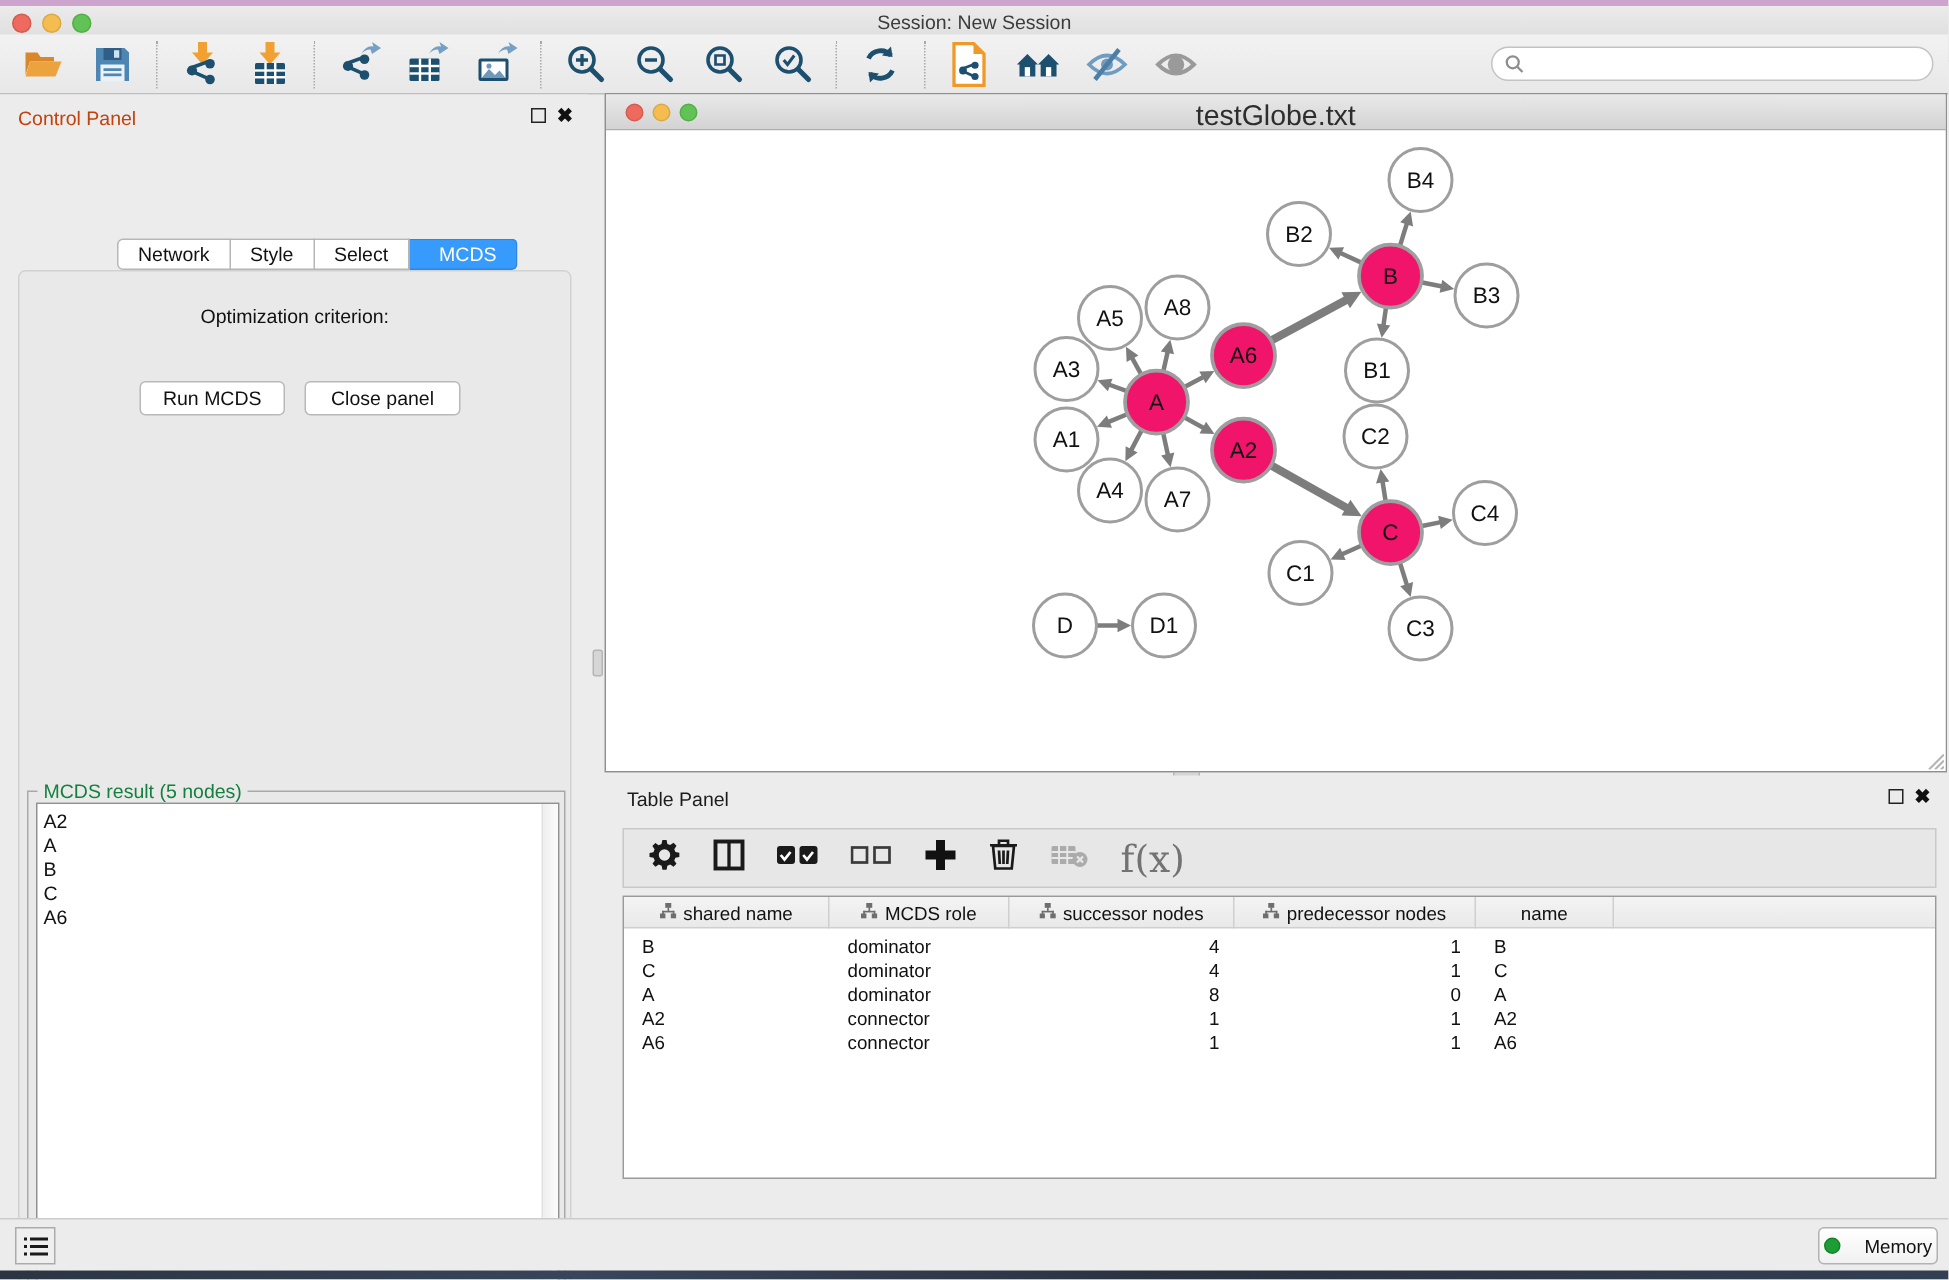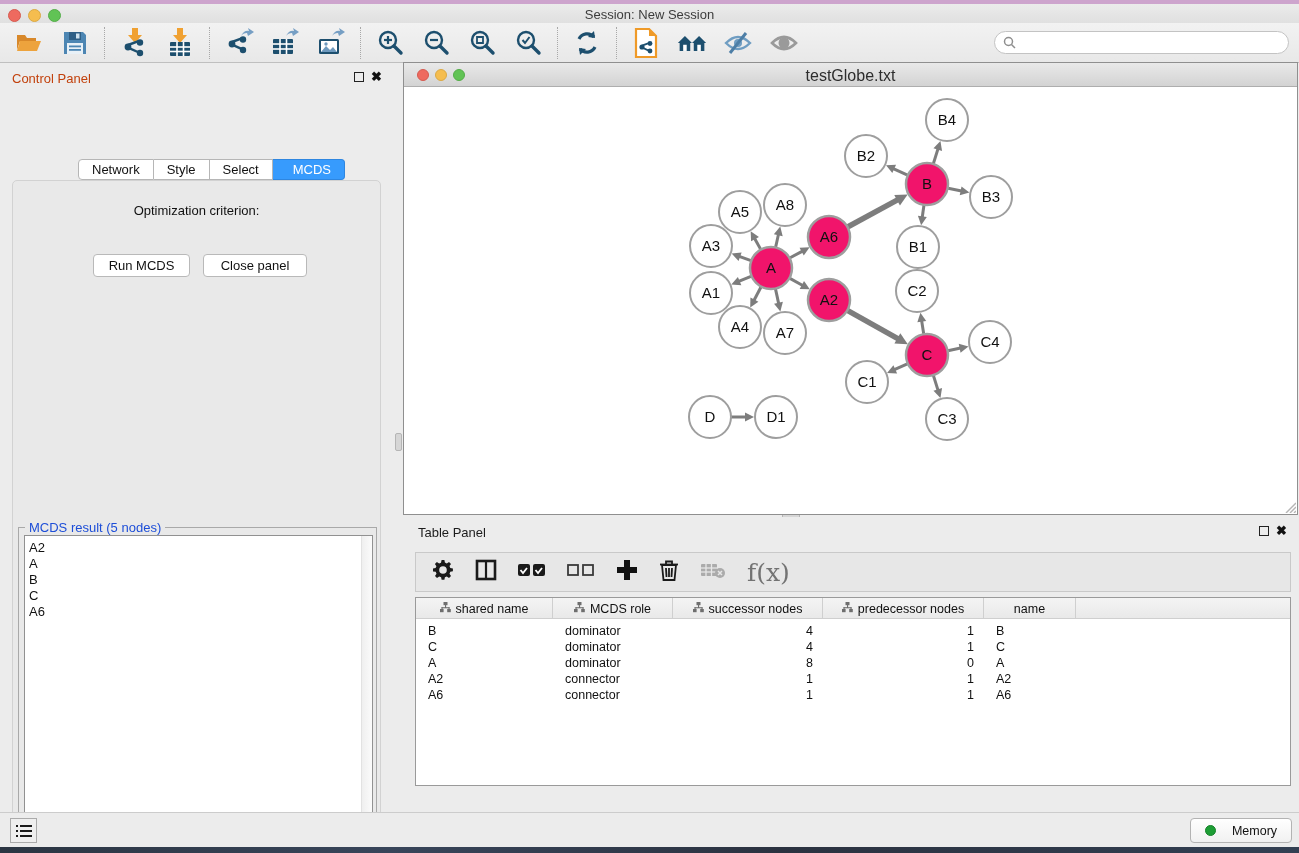--- a/index.html
+++ b/index.html
@@ -77,21 +77,21 @@
     font-family:"Liberation Sans",sans-serif; text-align:center;
   }
   .btn-run { left:80px; width:97px; }
   .btn-close { left:190px; width:104px; }
   .result-group {
     position:absolute; left:5px; top:346px; width:359px; height:334px;
     border:1px solid #a9a9a9;
   }
   .result-legend {
     position:absolute; left:6px; top:-8px; background:#e9e9e9; padding:0 4px;
-    font-size:13px; color:#1d4ed8;
+    font-size:13px; color:#15803d;
   }
   .result-list {
     position:absolute; left:5px; top:7px; width:349px; height:321px;
     background:#fff; border:1px solid #919191; overflow:hidden;
   }
   .result-list .scrolltrack {
     position:absolute; right:0; top:0; width:11px; height:100%;
     background:linear-gradient(90deg,#efefef,#fbfbfb); border-left:1px solid #e2e2e2;
   }
   .result-item { font-size:13px; line-height:16px; padding-left:4px; color:#111; }
@@ -107,21 +107,21 @@
     border:1px solid #8f8f8f; background:#fff;
   }
   .net-titlebar {
     position:relative; height:24px; background:linear-gradient(#e9e9e9,#d3d3d3);
     border-bottom:1px solid #aeaeae;
   }
   .net-titlebar .traffic { top:6px; width:12px; height:12px; }
   .nt-red { left:13px; background:#ee6a5f; border:1px solid #d55a50; }
   .nt-yellow { left:31px; background:#f5bd4f; border:1px solid #dba943; }
   .nt-green { left:49px; background:#61c355; border:1px solid #54ad49; }
-  .net-titlebar .title { position:absolute; left:0; right:0; top:4px; text-align:center; font-size:16px; color:#2d2d2d; }
+  .net-titlebar .title { position:absolute; left:0; right:0; top:4px; text-align:center; font-size:19px; color:#2d2d2d; }
   .net-canvas { position:absolute; left:0; top:24px; width:893px; height:427px; background:#fff; }
   .resize-grip { position:absolute; right:1px; bottom:1px; }
 
   
   .table-panel { position:absolute; left:403px; top:517px; width:896px; height:295px; background:#ececec; }
   .tp-header { position:relative; height:28px; }
   .tp-header .ph-title { position:absolute; left:15px; top:8px; font-size:13px; color:#1c1c1c; }
   .tp-float { right:30px; } .tp-close { right:12px; }
   .tp-toolbar {
     position:absolute; left:12px; top:35px; width:876px; height:40px;
@@ -148,21 +148,21 @@
   
   .statusbar {
     position:absolute; left:0; top:812px; width:1299px; height:35px;
     background:#ececec; border-top:1px solid #cccccc;
   }
   .list-btn {
     position:absolute; left:10px; top:5px; width:27px; height:25px;
     border:1px solid #ababab; background:#efefef; display:flex; align-items:center; justify-content:center;
   }
   .memory-btn {
-    position:absolute; right:7px; top:5px; width:102px; height:25px;
+    position:absolute; right:7px; top:5px; width:80px; height:25px;
     background:linear-gradient(#ffffff,#f1f1f1); border:1px solid #b3b3b3; border-radius:4px;
     display:flex; align-items:center; justify-content:center; gap:16px; font-size:12.5px; color:#111;
   }
   .memory-dot { width:11px; height:11px; border-radius:50%; background:#1d9e35; border:1px solid #16822a; }
   .desktop-strip-bottom { position:absolute; left:0; top:847px; width:1299px; height:6px;
     background:linear-gradient(90deg,#2b3542,#38455a 30%,#2b3240 60%,#323f52); }
 </style>
 </head>
 <body>
 

